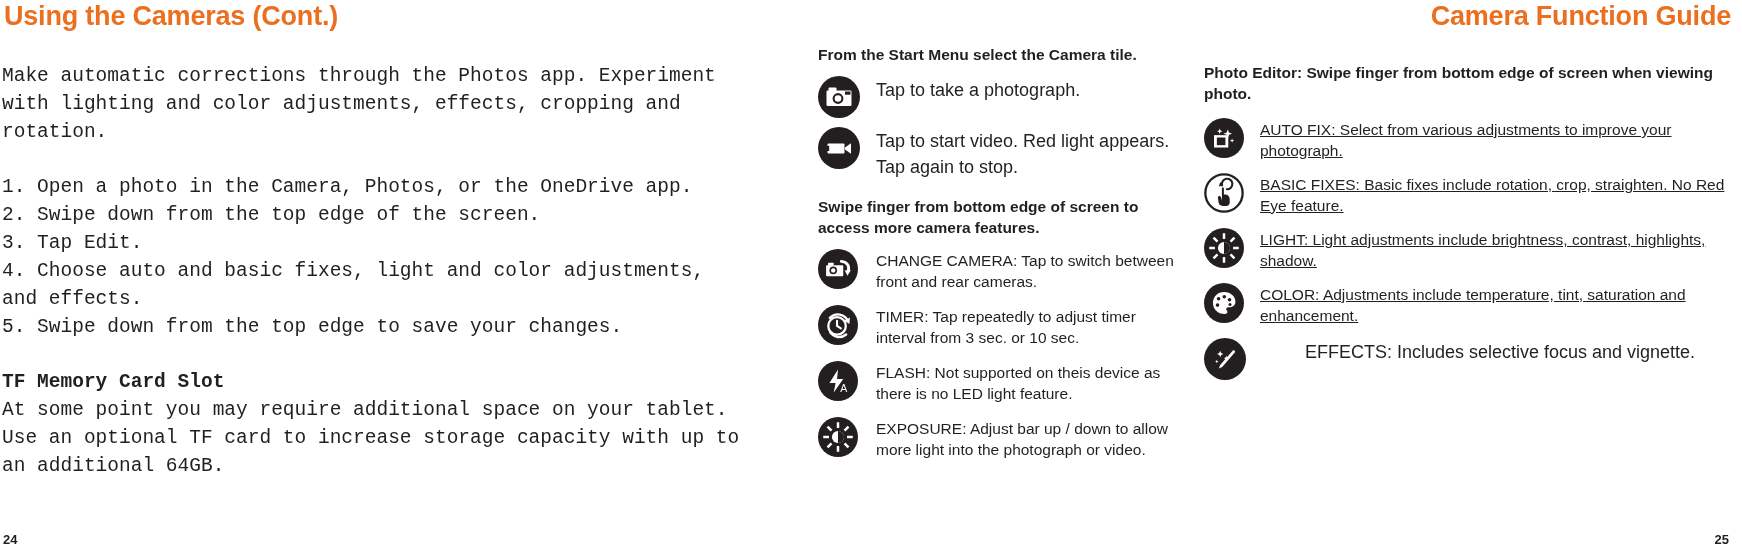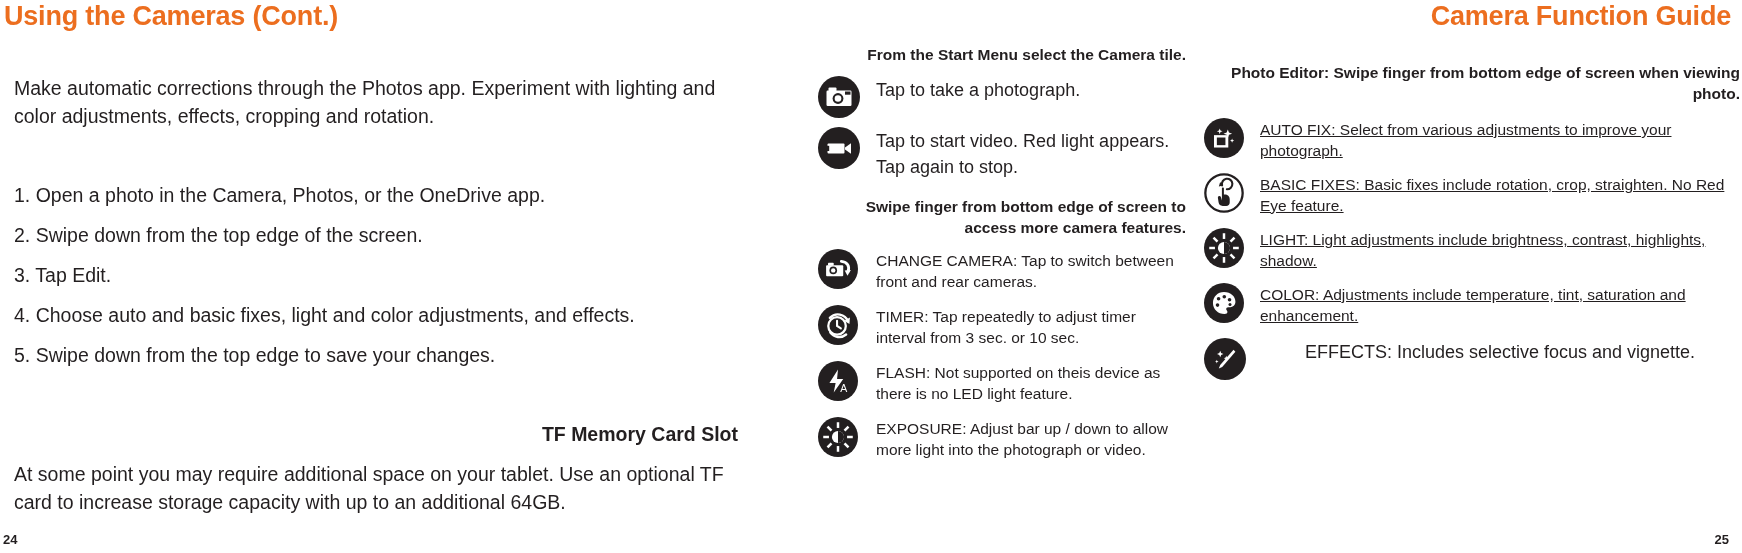--- a/index.html
+++ b/index.html
@@ -36,43 +36,41 @@
   
   .col-left {
     position: absolute;
     left: 2px;
     top: 62px;
     width: 748px;
     font-size: 19.5px;
     line-height: 28px;
     color: #231f20;
   }
-  .col-left p { margin: 12px; }
+  .col-left p { margin: 0; font-family: Liberation Mono, monospace; }
   .gap { height: 27px; }
   .subhead {
     font-weight: bold;
     font-size: 19.5px;
     line-height: 28px;
-    text-align: right;
   }
 
   
   .col-mid {
     position: absolute;
     left: 818px;
     top: 44px;
     width: 368px;
   }
   .bold-lead {
     font-weight: bold;
     font-size: 15.5px;
     line-height: 21px;
     color: #231f20;
     margin: 0;
-    text-align: right;
   }
   .mid-list { margin-top: 11px; }
   .row {
     display: flex;
     align-items: flex-start;
     margin-bottom: 9px;
   }
   .row .ic {
     flex: 0 0 auto;
     width: 44px;

